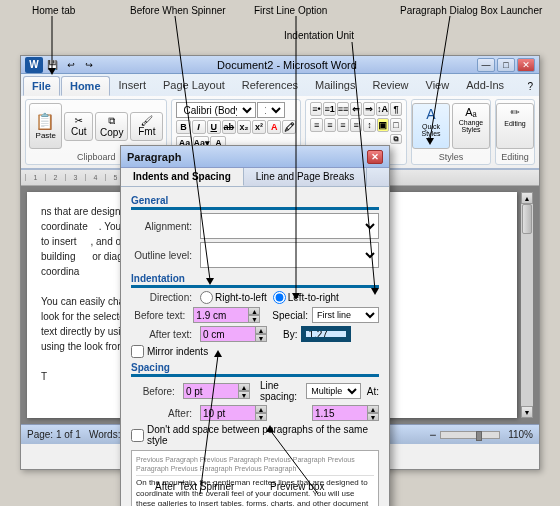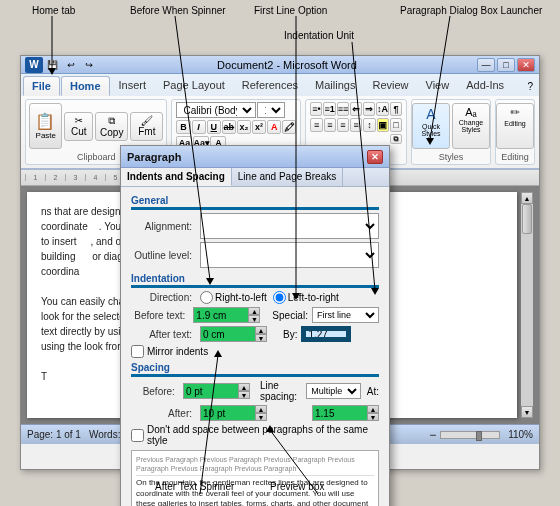--- a/index.html
+++ b/index.html
@@ -336,21 +336,21 @@
       justify-content: center;
       cursor: pointer;
       border-radius: 2px;
     }
     .dialog-tabs {
       display: flex;
       background: linear-gradient(to bottom, #e0e8f4, #d0d8e8);
       border-bottom: 1px solid #a8b8cc;
     }
     .dialog-tab {
-      padding: 3px 6px;
+      padding: 3px 12px;
       font-size: 10px;
       cursor: pointer;
       border-right: 1px solid #a8b8cc;
     }
     .dialog-tab.active {
       background: #f0f0f0;
       border-bottom: 1px solid #f0f0f0;
       font-weight: bold;
     }
     .dialog-body {
@@ -389,21 +389,21 @@
     .spinner-box {
       display: flex;
       align-items: center;
     }
     .spinner-input {
       width: 55px;
       height: 16px;
       font-size: 10px;
       border: 1px solid #999;
       border-right: none;
-      background: #22c55e;
+      background: #f0abfc;
       padding: 0 2px;
     }
     .spinner-btns {
       display: flex;
       flex-direction: column;
     }
     .spin-btn {
       width: 12px;
       height: 8px;
       background: linear-gradient(to bottom, #e0e0e0, #c8c8c8);

